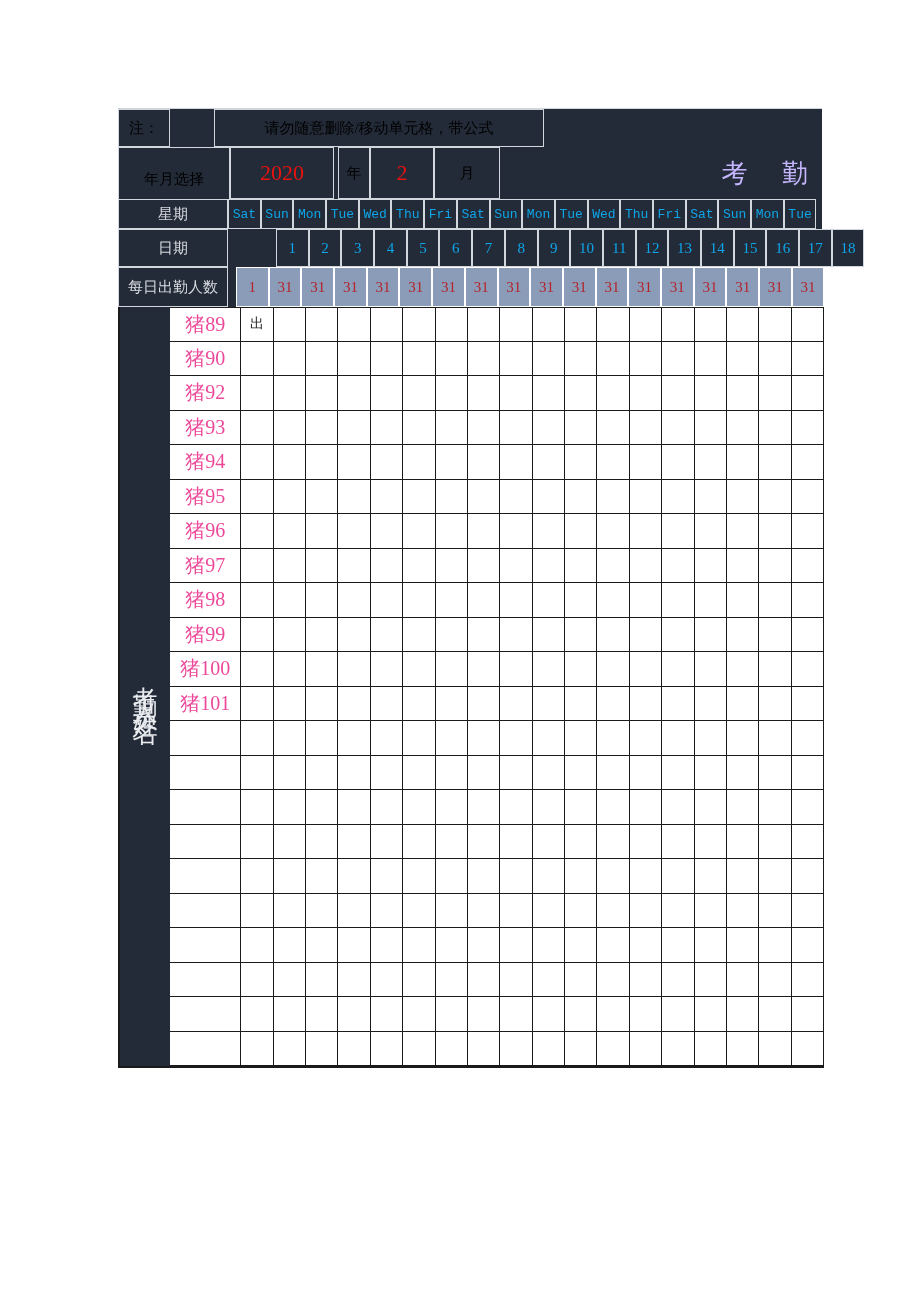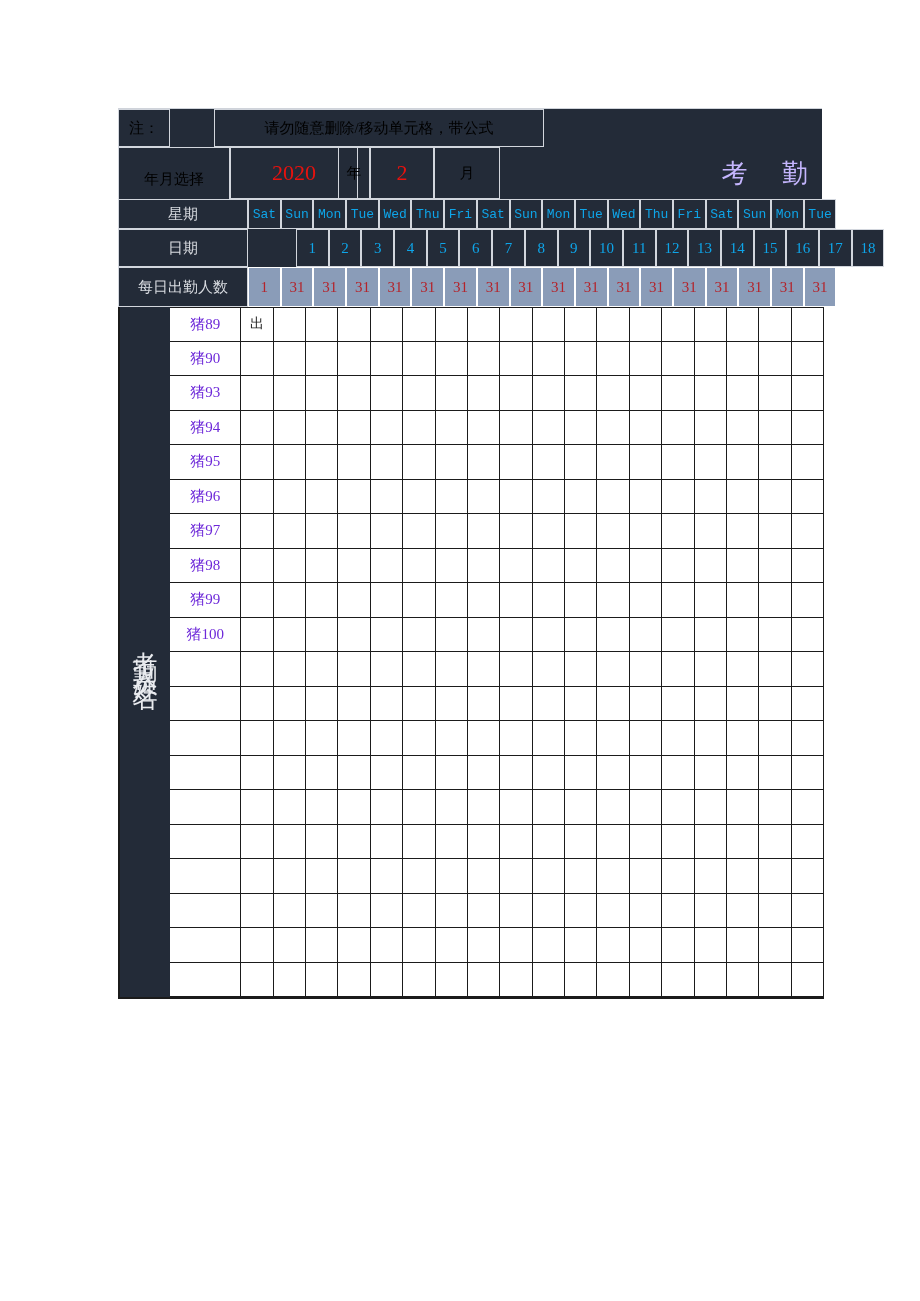--- a/index.html
+++ b/index.html
@@ -17,66 +17,66 @@
             border-top:1px solid #cfd3da;}
   .cellbox{position:absolute;box-sizing:border-box;display:flex;
            align-items:center;justify-content:center;}
   .bd{border:1px solid #d2d6dd;}
 
   .note-label{left:0;top:0;width:52px;height:38px;font-size:15px;}
   .note-text{left:52px;top:0;width:330px;height:38px;font-size:15px;margin-left:44px;}
   .note-right{left:382px;top:0;width:322px;height:38px;}
 
   .ym-label{left:0;top:38px;width:112px;height:64px;font-size:15px;}
-  .ym-year{left:112px;top:38px;width:128px;height:52px;font-size:22px;color:#e8120e;}
+  .ym-year{left:112px;top:38px;width:104px;height:52px;font-size:22px;color:#e8120e;}
   .ym-yearch{left:220px;top:38px;width:32px;height:52px;font-size:15px;}
   .ym-month{left:252px;top:38px;width:64px;height:52px;font-size:22px;color:#e8120e;}
   .ym-monthch{left:316px;top:38px;width:66px;height:52px;font-size:15px;}
 
   .bigtitle{position:absolute;left:382px;top:38px;width:322px;height:52px;
             display:flex;align-items:center;justify-content:flex-end;
             padding-right:0px;box-sizing:border-box;
             font-size:26px;color:#c4b5fd;letter-spacing:14px;}
 
   
   .hrow{position:absolute;left:0;display:flex;}
 
-  .hdr-lab{width:130px;box-sizing:border-box;border:1px solid #d2d6dd;
+  .hdr-lab{width:110px;box-sizing:border-box;border:1px solid #d2d6dd;
            display:flex;align-items:center;justify-content:center;
            font-size:15px;color:#d8dbe0;background:#232b38;}
   .daycell{width:32.7px;box-sizing:border-box;border:1px solid #d2d6dd;
            display:flex;align-items:center;justify-content:center;
            background:#232b38;color:#0ea5e9;}
 
   .row-week{top:90px;height:30px;}
   .row-week .hdr-lab,.row-week .daycell{height:30px;}
   .row-week .daycell{font-size:13px;font-family:"Liberation Mono","DejaVu Sans Mono",monospace;}
 
   .row-date{top:120px;height:38px;gap:48px;}
   .row-date .hdr-lab,.row-date .daycell{height:38px;}
   .row-date .daycell{font-size:15px;}
 
-  .row-cnt{top:158px;height:40px;}
+  .row-cnt{top:158px;height:40px;gap:8px;}
   .row-cnt .hdr-lab{height:40px;}
   .row-cnt .cntcell{width:32.7px;height:40px;box-sizing:border-box;
            border:1px solid #ffffff;display:flex;align-items:center;
            justify-content:center;background:#8a9cb8;color:#b4232a;font-size:15px;}
 
   
   .body{position:relative;width:704px;background:#ffffff;
         border-left:2px solid #1b1b1b;border-bottom:2px solid #1b1b1b;}
   .sidebar{position:absolute;left:0;top:0;width:50px;bottom:0;background:#232b38;
            display:flex;align-items:center;justify-content:center;}
   .sidebar span{writing-mode:vertical-rl;text-orientation:upright;
            font-size:25px;color:#e9ebef;letter-spacing:7px;line-height:1;}
   .brow{display:flex;height:34.5px;}
   .namecell{width:72px;box-sizing:border-box;margin-left:50px;
             border:1px solid #1b1b1b;border-top:none;border-left:none;
             display:flex;align-items:center;justify-content:center;
-            font-size:15px;color:#6d28d9;background:#fff;}
+            font-size:20px;color:#ec4899;background:#fff;}
   .brow:first-child .namecell{border-top:1px solid #1b1b1b;}
   .dcell{width:32.7px;box-sizing:border-box;border:1px solid #1b1b1b;
          border-top:none;border-left:none;
          display:flex;align-items:center;justify-content:center;
          font-size:14px;color:#1b1b1b;background:#fff;}
   .brow:first-child .dcell{border-top:1px solid #1b1b1b;}
 </style>
 </head>
 <body>
 
@@ -211,20 +211,41 @@
             <div class="dcell"></div>
             <div class="dcell"></div>
             <div class="dcell"></div>
             <div class="dcell"></div>
             <div class="dcell"></div>
             <div class="dcell"></div>
             <div class="dcell"></div>
             <div class="dcell"></div>
           </div>
           <div class="brow">
+            <div class="namecell">猪92</div>
+            <div class="dcell"></div>
+            <div class="dcell"></div>
+            <div class="dcell"></div>
+            <div class="dcell"></div>
+            <div class="dcell"></div>
+            <div class="dcell"></div>
+            <div class="dcell"></div>
+            <div class="dcell"></div>
+            <div class="dcell"></div>
+            <div class="dcell"></div>
+            <div class="dcell"></div>
+            <div class="dcell"></div>
+            <div class="dcell"></div>
+            <div class="dcell"></div>
+            <div class="dcell"></div>
+            <div class="dcell"></div>
+            <div class="dcell"></div>
+            <div class="dcell"></div>
+          </div>
+          <div class="brow">
             <div class="namecell">猪93</div>
             <div class="dcell"></div>
             <div class="dcell"></div>
             <div class="dcell"></div>
             <div class="dcell"></div>
             <div class="dcell"></div>
             <div class="dcell"></div>
             <div class="dcell"></div>
             <div class="dcell"></div>
             <div class="dcell"></div>
@@ -359,20 +380,41 @@
             <div class="dcell"></div>
             <div class="dcell"></div>
             <div class="dcell"></div>
             <div class="dcell"></div>
             <div class="dcell"></div>
             <div class="dcell"></div>
             <div class="dcell"></div>
           </div>
           <div class="brow">
             <div class="namecell">猪100</div>
+            <div class="dcell"></div>
+            <div class="dcell"></div>
+            <div class="dcell"></div>
+            <div class="dcell"></div>
+            <div class="dcell"></div>
+            <div class="dcell"></div>
+            <div class="dcell"></div>
+            <div class="dcell"></div>
+            <div class="dcell"></div>
+            <div class="dcell"></div>
+            <div class="dcell"></div>
+            <div class="dcell"></div>
+            <div class="dcell"></div>
+            <div class="dcell"></div>
+            <div class="dcell"></div>
+            <div class="dcell"></div>
+            <div class="dcell"></div>
+            <div class="dcell"></div>
+          </div>
+          <div class="brow">
+            <div class="namecell">猪101</div>
             <div class="dcell"></div>
             <div class="dcell"></div>
             <div class="dcell"></div>
             <div class="dcell"></div>
             <div class="dcell"></div>
             <div class="dcell"></div>
             <div class="dcell"></div>
             <div class="dcell"></div>
             <div class="dcell"></div>
             <div class="dcell"></div>

